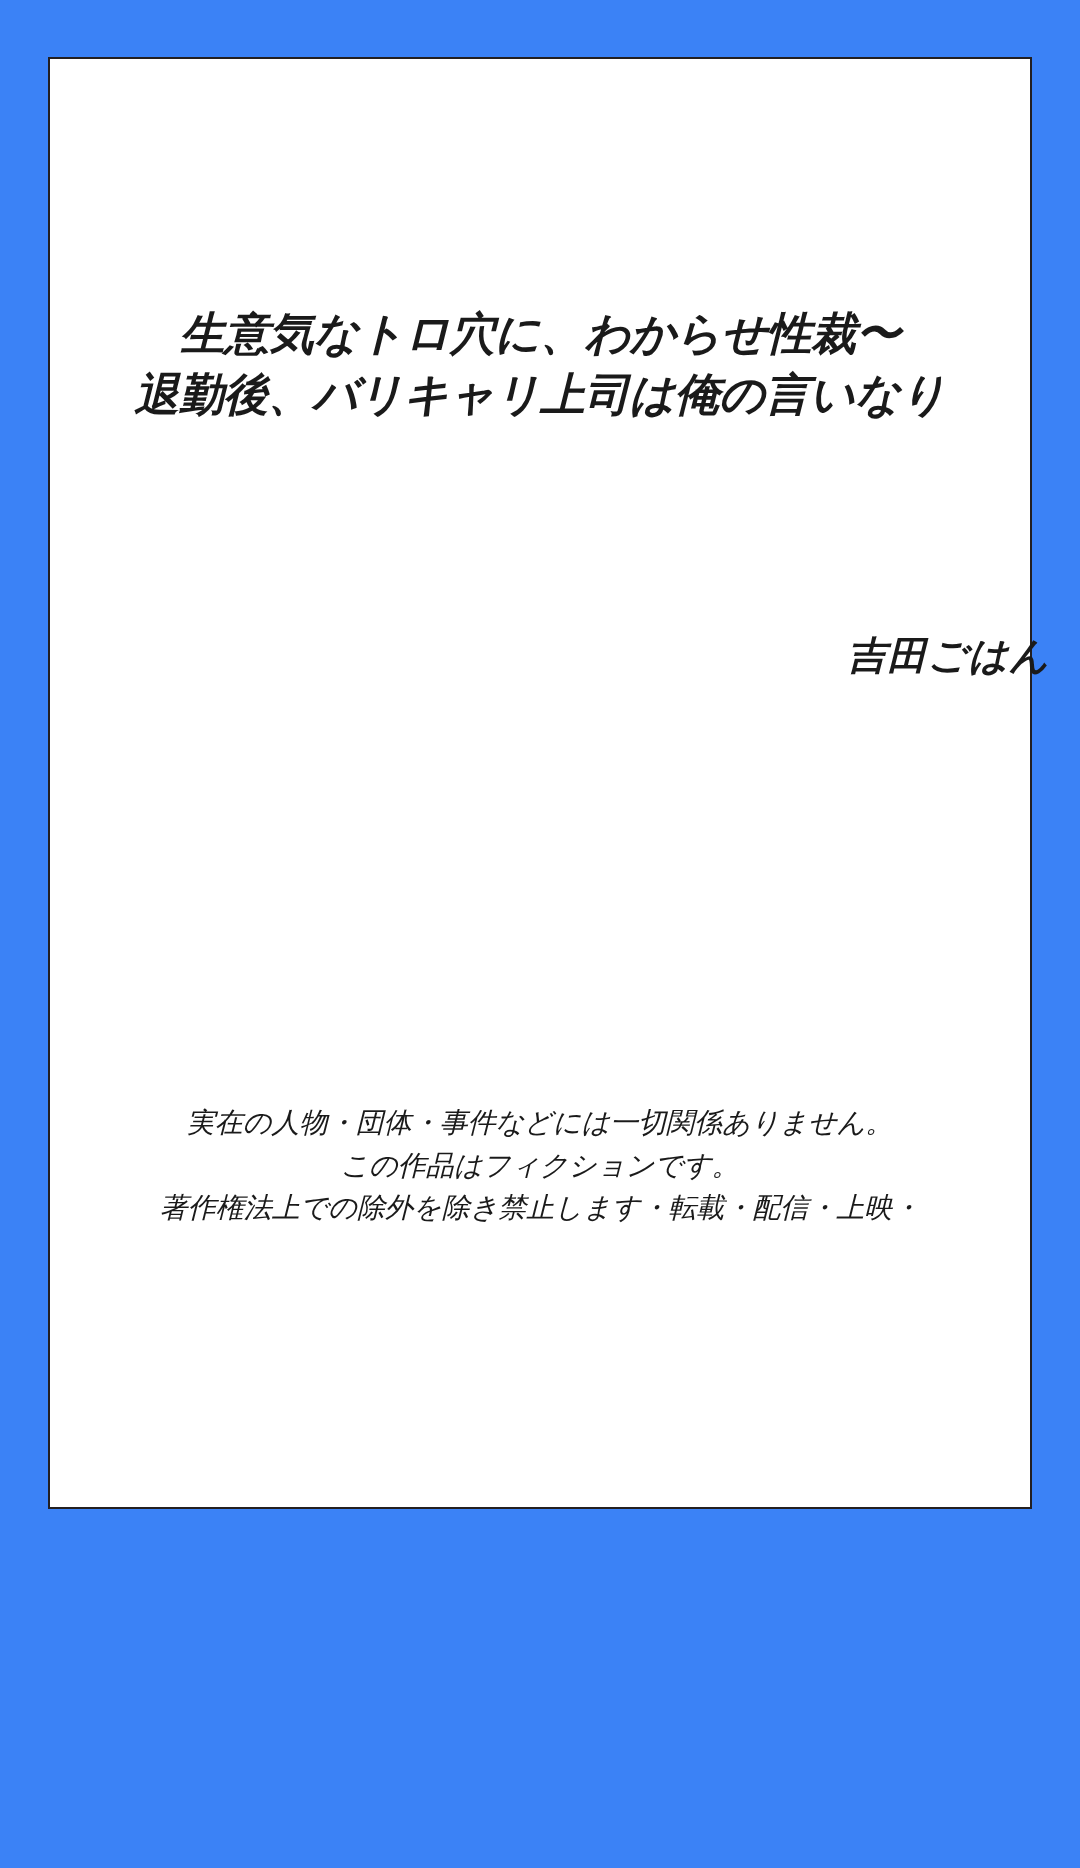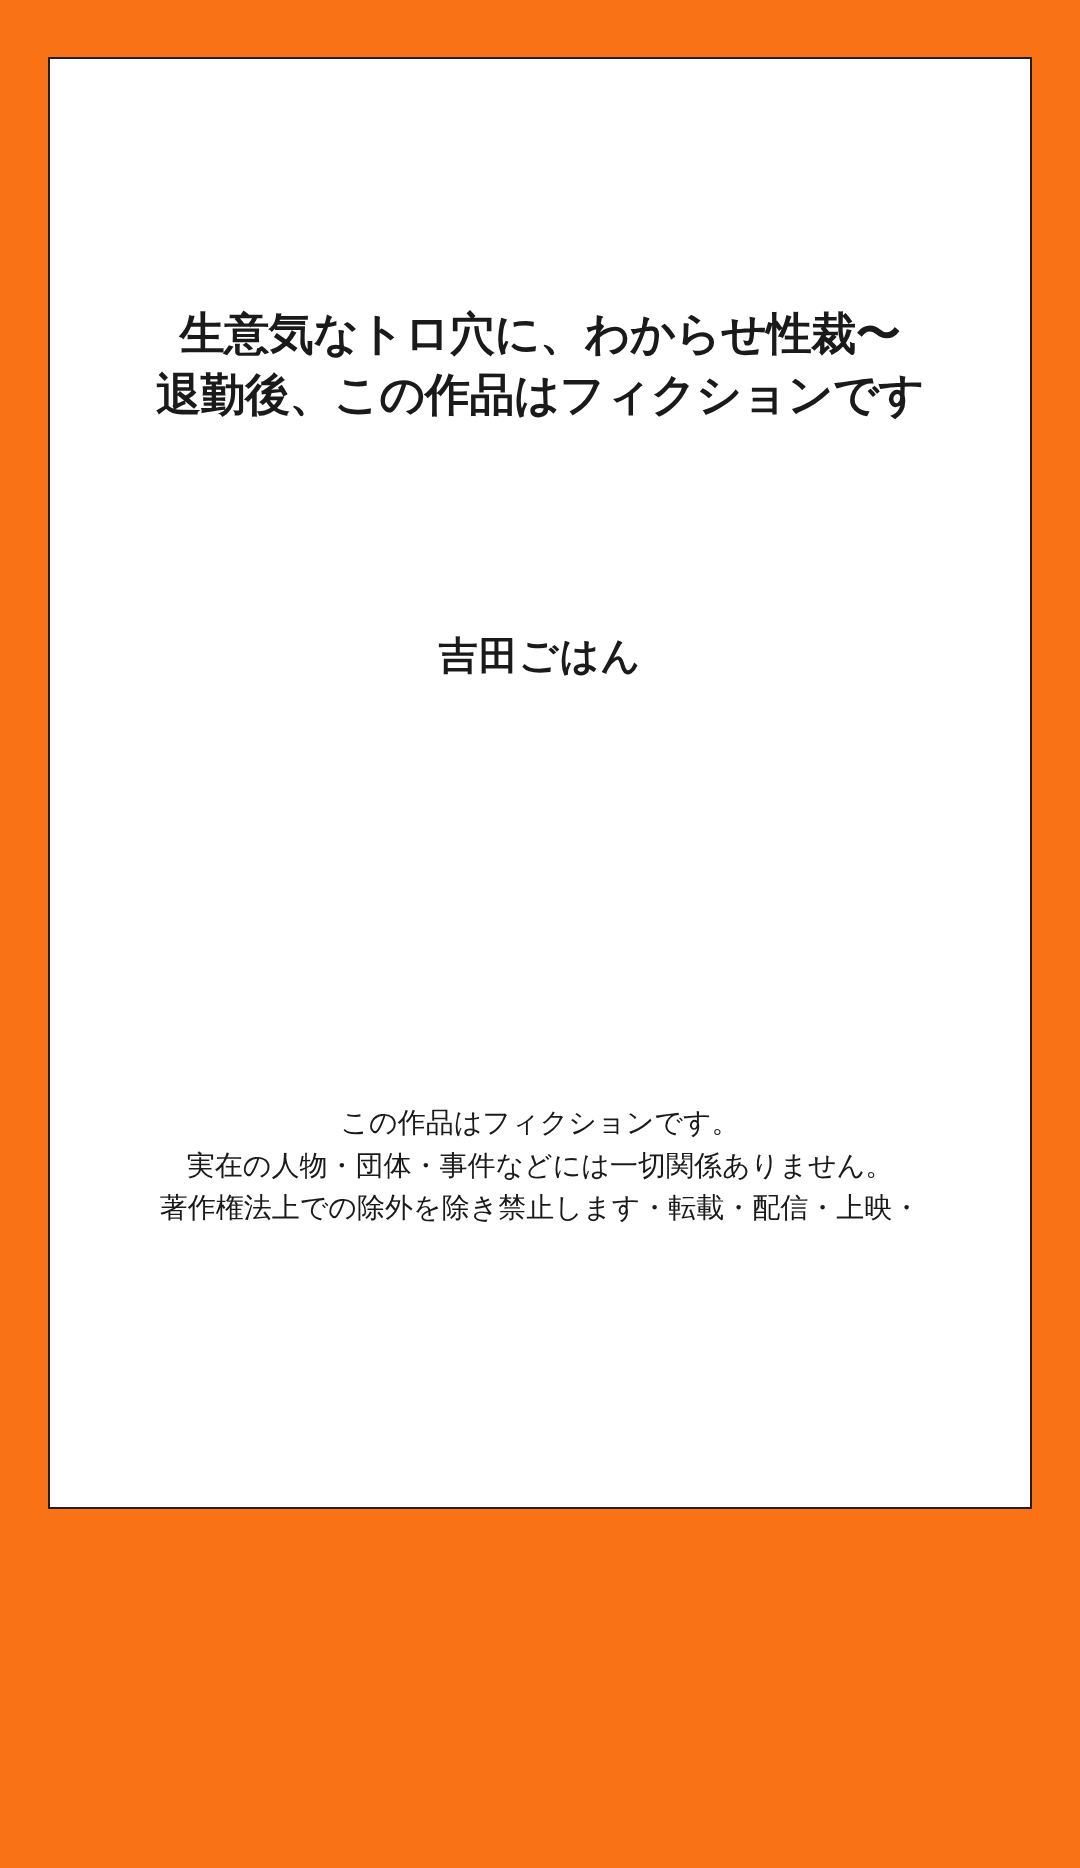--- a/index.html
+++ b/index.html
@@ -11,22 +11,23 @@
     width: 1080px;
     height: 1868px;
     font-family: "Liberation Sans", sans-serif;
     color: #000000;
     overflow: hidden;
   }
   .page {
     position: relative;
     width: 1080px;
     height: 1868px;
-    background: #f97316;
+    background: #3b82f6;
     box-sizing: border-box;
+    font-style: italic;
   }
   .frame {
     position: absolute;
     left: 48px;
     top: 57px;
     width: 984px;
     height: 1452px;
     border: 2px solid #231f20;
     box-sizing: border-box;
     background: #ffffff;
@@ -45,21 +46,22 @@
     line-height: 1.35;
     letter-spacing: -0.5px;
     color: #1a1a1a;
     white-space: nowrap;
   }
   .author-block {
     position: absolute;
     left: 0;
     top: 570px;
     width: 100%;
-    text-align: center;
+    text-align: right;
+    padding-left: 20px;
   }
   .author-name {
     font-family: "DejaVu Sans", "Liberation Sans", sans-serif;
     font-size: 39px;
     font-weight: 700;
     color: #1a1a1a;
     letter-spacing: 1px;
   }
   .disclaimer-block {
     position: absolute;
@@ -78,27 +80,27 @@
   }
 </style>
 </head>
 <body>
 
 <div class="page">
   <div class="frame">
 
     <div class="title-block">
       <div class="title-line">生意気なトロ穴に、わからせ性裁〜</div>
-      <div class="title-line">退勤後、この作品はフィクションです</div>
+      <div class="title-line">退勤後、バリキャリ上司は俺の言いなり</div>
     </div>
 
     <div class="author-block">
       <div class="author-name">吉田ごはん</div>
     </div>
 
     <div class="disclaimer-block">
+      <div class="disclaimer-line">実在の人物・団体・事件などには一切関係ありません。</div>
       <div class="disclaimer-line">この作品はフィクションです。</div>
-      <div class="disclaimer-line">実在の人物・団体・事件などには一切関係ありません。</div>
       <div class="disclaimer-line">著作権法上での除外を除き禁止します・転載・配信・上映・</div>
     </div>
 
   </div>
 </div>
 
 </body></html>

